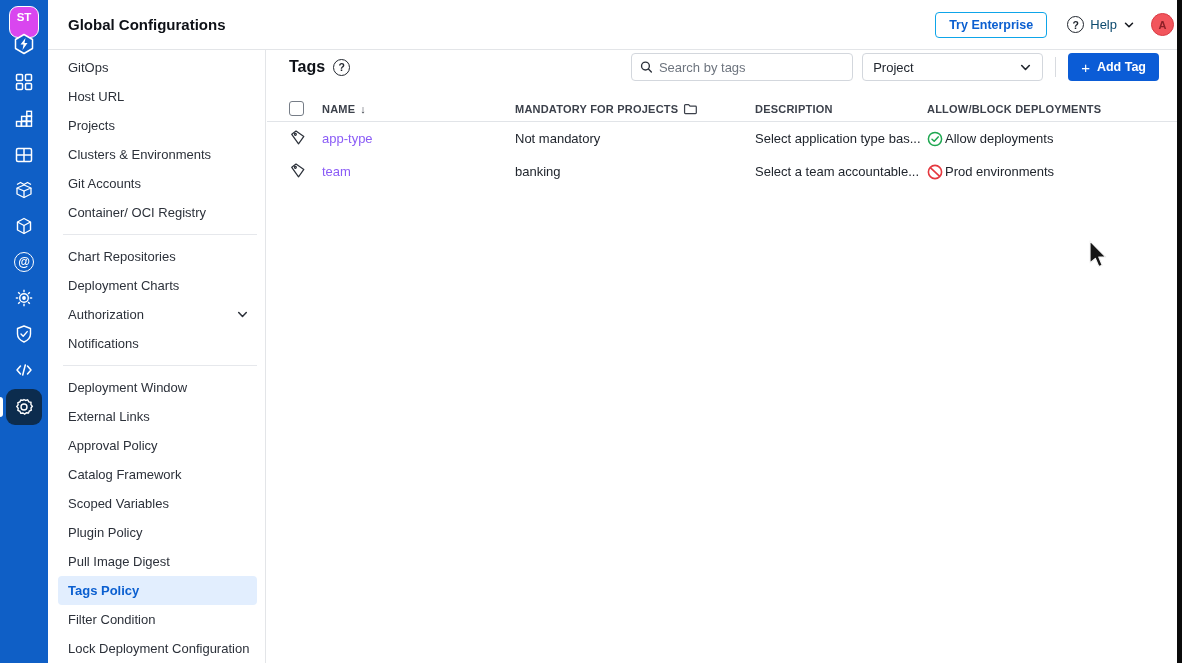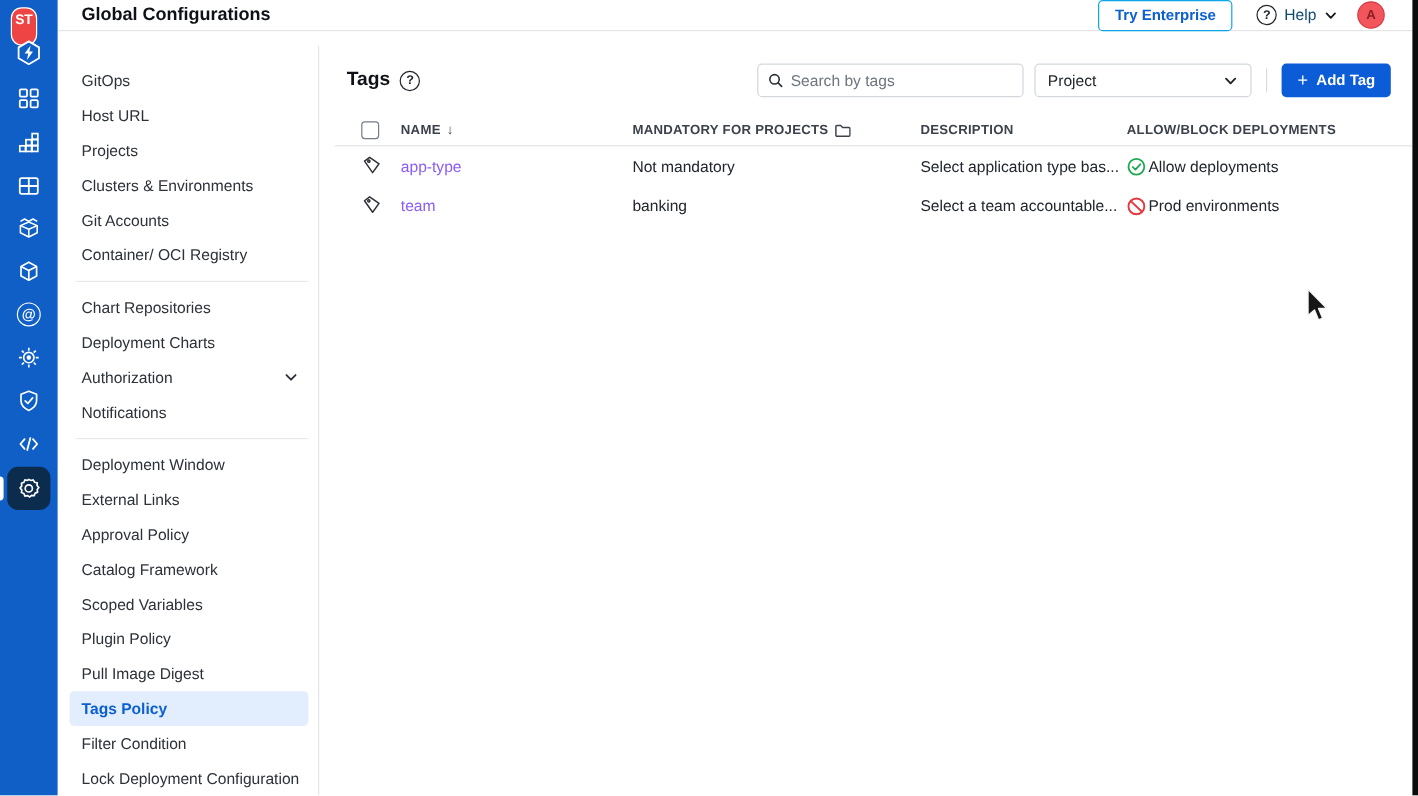--- a/index.html
+++ b/index.html
@@ -2,39 +2,39 @@
 <html><head>
 <meta charset="utf-8">
 <style>
   * { margin:0; padding:0; box-sizing:border-box; }
   html,body { width:1182px; height:663px; overflow:hidden; background:#fff;
               font-family:"Liberation Sans", sans-serif; position:relative; }
 
   
   .rail { position:absolute; left:0; top:0; width:48px; height:663px; background:#0f5fc6; z-index:5; }
   .logo { position:absolute; left:9px; top:6px; width:30px; height:48px; cursor:pointer; }
-  .logo-badge { width:22px; height:32px; border:1.6px solid #fff; border-radius:9px;
+  .logo-badge { width:30px; height:32px; border:1.6px solid #fff; border-radius:9px;
                 display:flex; align-items:flex-start; justify-content:center;
                 color:#fff; font-size:11.5px; font-weight:700; padding-top:4px;
-                background:#ef4444; }
+                background:#d946ef; }
   .logo-emblem { position:absolute; left:4px; top:27px; }
   .rail-icon { position:absolute; left:14px; width:20px; height:20px; cursor:pointer; }
   .rail-active { position:absolute; left:6px; top:389px; width:36px; height:36px;
                  background:#0c2c4e; border-radius:9px; display:flex; align-items:center;
                  justify-content:center; cursor:pointer; }
   .rail-indicator { position:absolute; left:0; top:397px; width:3px; height:20px;
                     background:#fff; border-radius:0 3px 3px 0; }
   .at-icon { width:20px; height:20px; border:1.5px solid #fff; border-radius:50%;
              color:#fff; font-size:12px; display:flex; align-items:center; justify-content:center;
              font-weight:700; }
 
   
-  .topbar { position:absolute; left:48px; top:0; right:0; height:26px; background:#fff;
+  .topbar { position:absolute; left:48px; top:0; right:0; height:50px; background:#fff;
             border-bottom:1px solid #e3e5e8; display:flex; align-items:center;
-            padding:0 28px 0 20px; z-index:4; }
+            padding:0 8px 0 20px; z-index:4; }
   .tb-title { font-size:15px; font-weight:700; color:#0e1117; }
   .try-btn { margin-left:auto; border:1px solid #0ea5e9; background:#fff; border-radius:4px;
              color:#0b5fd0; font-size:12.5px; font-weight:700; padding:5px 13px; cursor:pointer;
              font-family:"Liberation Sans", sans-serif; }
   .help-group { display:flex; align-items:center; gap:6px; margin-left:20px; cursor:pointer; }
   .q-circle { width:17px; height:17px; border:1.5px solid #21262e; border-radius:50%;
               display:flex; align-items:center; justify-content:center; font-size:10.5px;
               font-weight:700; color:#21262e; }
   .help-label { font-size:13px; color:#0c4a6e; }
   .avatar { width:23px; height:23px; border-radius:50%; background:#f2555c; border:1.5px solid #d93b44;
@@ -66,21 +66,21 @@
             margin-left:9px; display:flex; align-items:center; justify-content:space-between;
             padding:0 10px; font-size:13px; color:#21262e; cursor:pointer; background:#fff; }
   .vdiv { width:1px; height:20px; background:#d8dbe0; margin:0 12px; }
   .add-btn { height:28px; background:#0b5cd6; border:none; color:#fff; border-radius:4px;
              display:flex; align-items:center; gap:7px; padding:0 13px; font-size:12.5px;
              font-weight:700; cursor:pointer; font-family:"Liberation Sans", sans-serif; }
   .plus { font-size:15px; font-weight:400; line-height:1; }
 
   
   .thead, .trow { display:grid; grid-template-columns:33px 193px 240px 172px 1fr;
-                  padding:0 18px 0 22px; align-items:center;margin-left:12px; }
+                  padding:0 18px 0 22px; align-items:center; }
   .thead { height:26px; border-bottom:1px solid #e1e4e8; font-size:11px; font-weight:700;
            color:#3c414b; letter-spacing:.02em; }
   .th-cell { display:flex; align-items:center; gap:5px; }
   .sort-arrow { font-size:11px; font-weight:400; }
   .trow { height:33px; font-size:13px; color:#21262e; }
   .checkbox { width:15px; height:15px; border:1.5px solid #767d87; border-radius:3px;
               background:#fff; cursor:pointer; }
   .tag-link { color:#8b5cf6; cursor:pointer; }
   .status-cell { display:flex; align-items:center; gap:2px; }
 

